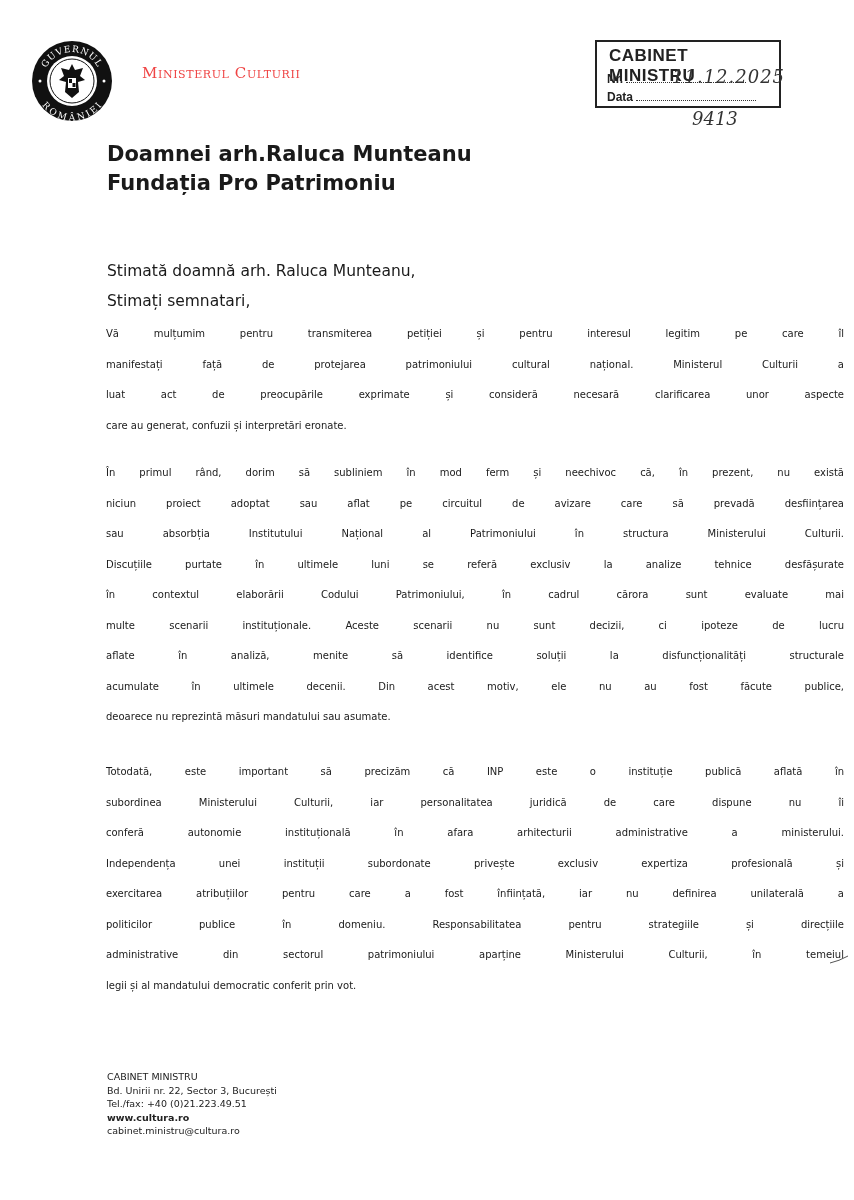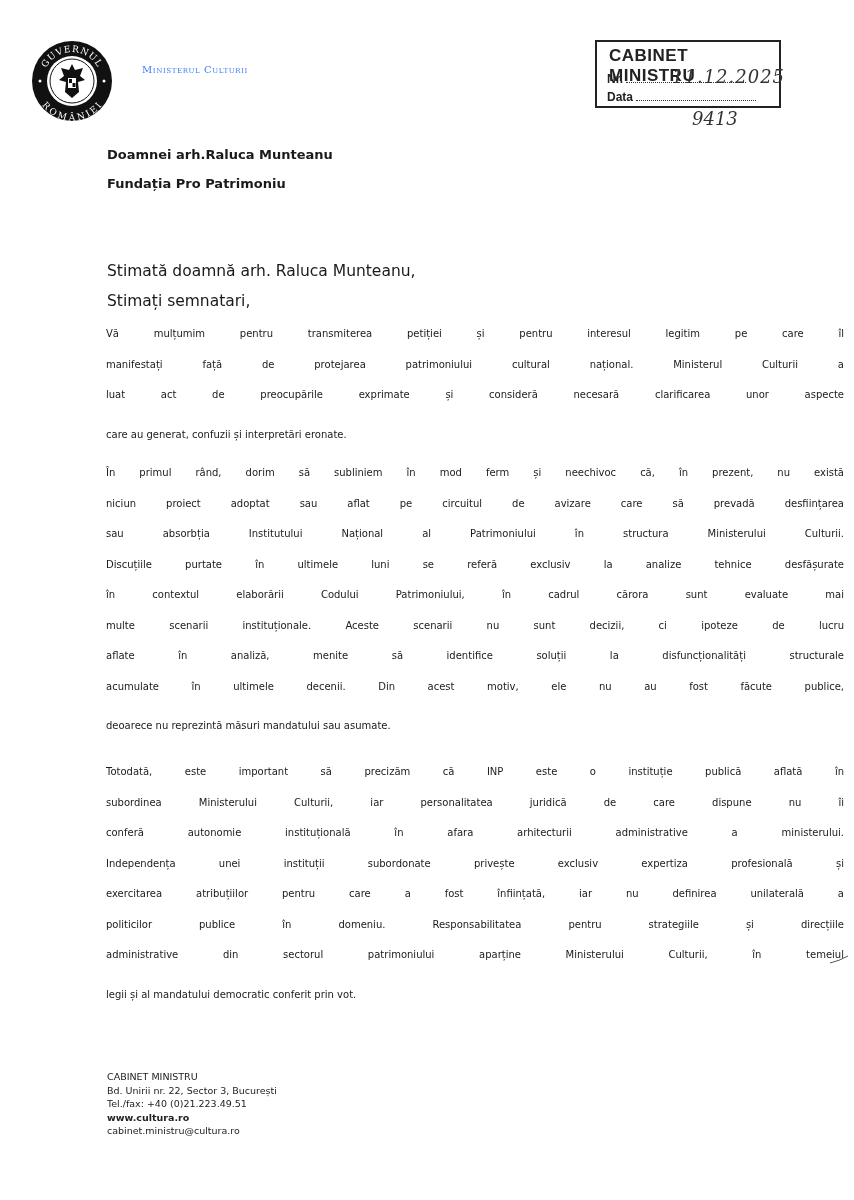--- a/index.html
+++ b/index.html
@@ -1,32 +1,32 @@
 <!DOCTYPE html>
 <html><head>
 <meta charset="utf-8">
 <style>
   html, body { margin:0; padding:0; background:#ffffff; }
   body { width:854px; height:1200px; position:relative; overflow:hidden; font-family:"DejaVu Sans", sans-serif; color:#1a1a1a; }
   .seal { position:absolute; left:31px; top:40px; width:82px; height:82px; }
-  .ministry { position:absolute; left:142px; top:64px; font-family:"DejaVu Serif", serif; font-size:10px; letter-spacing:0.6px; color:#3b82f6; font-variant:small-caps; }
+  .ministry { position:absolute; left:142px; top:64px; font-family:"DejaVu Serif", serif; font-size:15px; letter-spacing:0.6px; color:#ef4444; font-variant:small-caps; }
   .stamp { position:absolute; left:595px; top:40px; width:186px; height:68px; border:2px solid #222; box-sizing:border-box; font-family:"Liberation Sans", sans-serif; font-weight:bold; color:#222; }
   .stamp .title { position:absolute; left:12px; top:4px; font-size:17px; letter-spacing:0.5px; }
   .stamp .row { position:absolute; left:10px; font-size:12px; width:166px; }
   .stamp .row.nr { top:30px; }
   .stamp .row.dt { top:48px; }
   .stamp .dots { display:inline-block; border-bottom:1px dotted #333; width:120px; position:relative; height:10px; vertical-align:baseline; }
   .stamp .hand { position:absolute; font-family:"DejaVu Serif", serif; font-style:italic; font-weight:normal; font-size:18px; color:#333; }
   .stamp .hand.nr { left:95px; top:32px;margin-top:34px; }
   .stamp .hand.dt { left:75px; top:24px; letter-spacing:1px; }
-  .recipient { position:absolute; left:107px; top:140px; font-weight:bold; font-size:13px; line-height:29px; }
+  .recipient { position:absolute; left:107px; top:140px; font-weight:bold; font-size:21px; line-height:29px; }
   .salutation { position:absolute; left:107px; top:256px; font-size:15.5px; line-height:30px; }
   .para { position:absolute; left:106px; width:738px; font-size:10px; line-height:30.5px; text-align:justify; }
   .para span { display:block; text-align:justify; text-align-last:justify; white-space:nowrap; }
-  .para span.last { text-align-last:left;margin-top:9px; }
+  .para span.last { text-align-last:left; }
   .p1 { top:319px; }
   .p2 { top:458px; }
   .p3 { top:757px; }
   .mark { position:absolute; left:829px; top:955px; width:20px; height:10px; }
   .footer { position:absolute; left:107px; top:1070px; font-size:9.5px; line-height:13.5px; color:#222; }
   .footer .bold { font-weight:bold; }
 </style>
 </head>
 <body>
 

